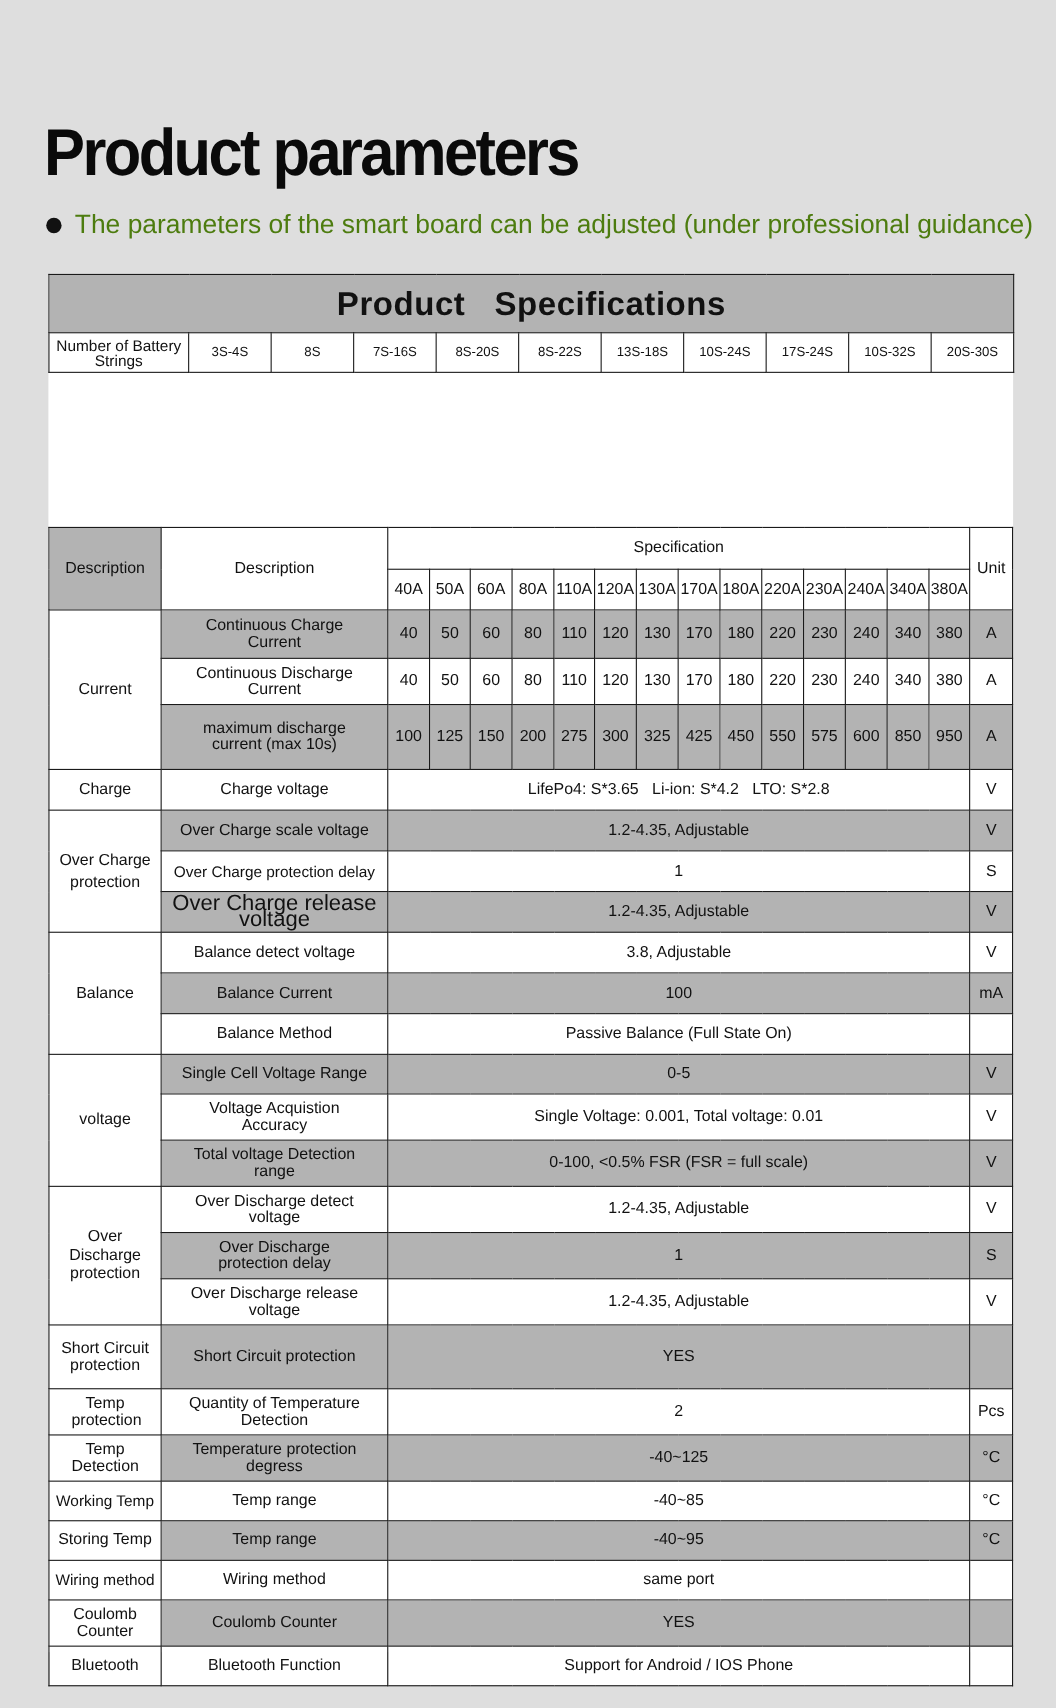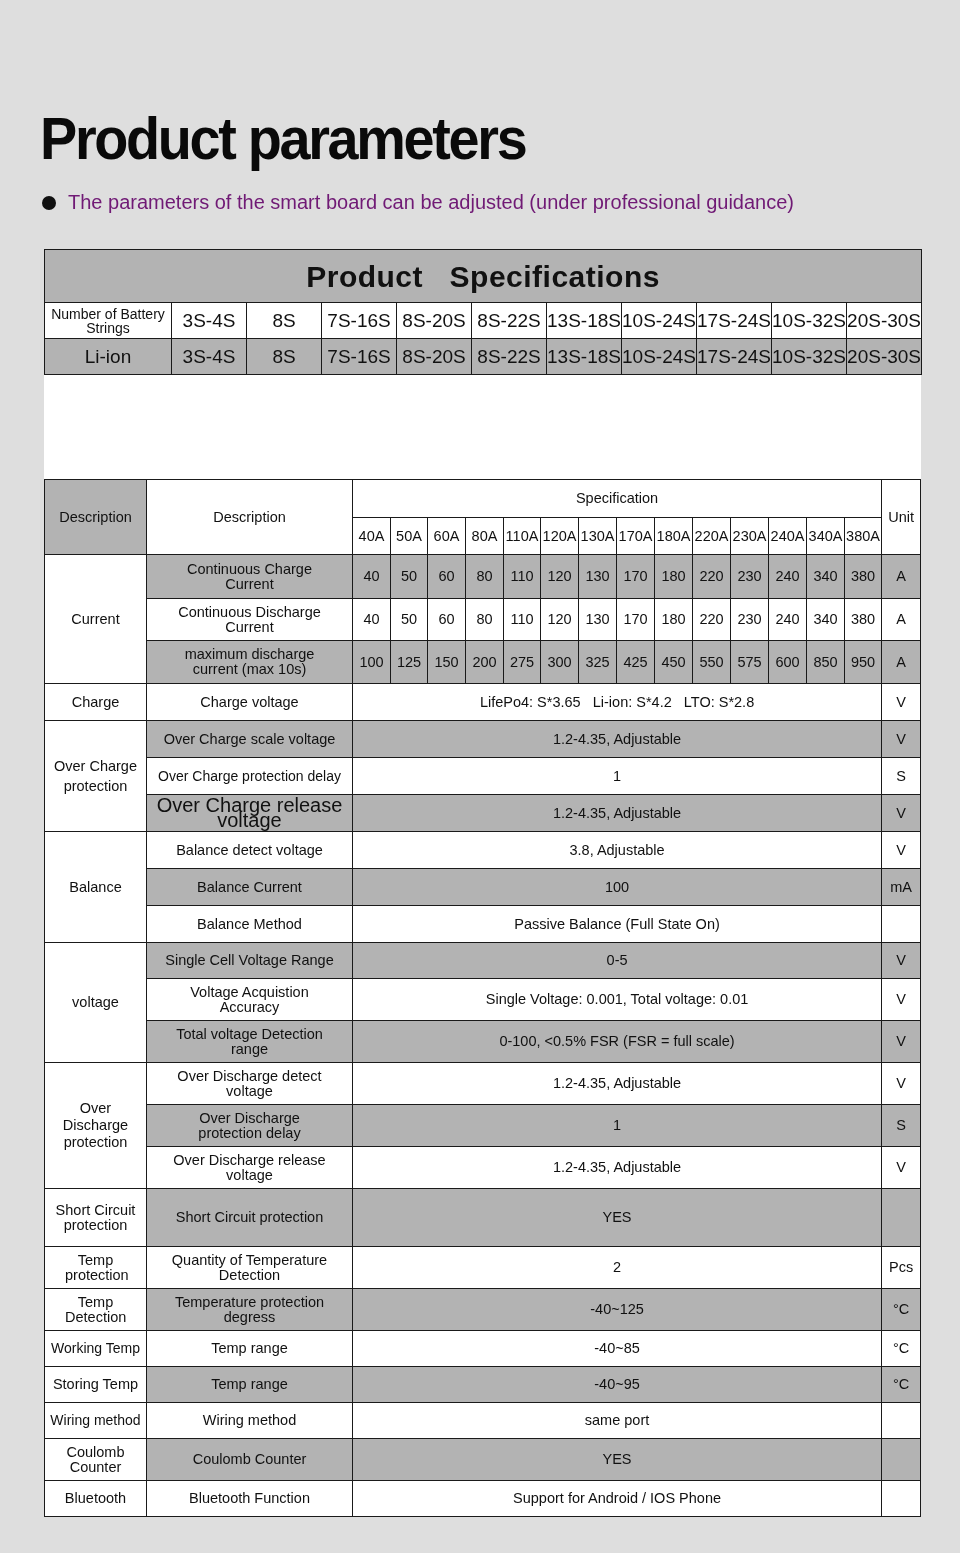--- a/index.html
+++ b/index.html
@@ -1,28 +1,28 @@
 <!DOCTYPE html>
 <html><head>
 <meta charset="utf-8">
 <style>
   * { box-sizing: border-box; margin: 0; padding: 0; }
   html, body { width: 960px; height: 1553px; background: #dedede; overflow: hidden; }
   body { font-family: "Liberation Sans", "DejaVu Sans", sans-serif; color: #111; position: relative; }
   .title { position: absolute; left: 40px; top: 104px; font-size: 60px; font-weight: bold; letter-spacing: -2.5px; color: #0a0a0a; transform: scaleX(0.93); transform-origin: left; white-space: nowrap; }
-  .subtitle { position: absolute; left: 42px; top: 191px; font-size: 20px; color: #701a75; display: flex; align-items: center; white-space: nowrap; }
+  .subtitle { position: absolute; left: 42px; top: 191px; font-size: 24px; color: #4d7c0f; display: flex; align-items: center; white-space: nowrap; }
   .bullet { width: 14px; height: 14px; border-radius: 50%; background: #111; margin-right: 12px; display: inline-block; }
   .panel { position: absolute; left: 44px; top: 249px; width: 877px; height: 1253px; background: #fff; }
   table { border-collapse: collapse; table-layout: fixed; position: absolute; left: 44px; }
   td, th { border: 1.6px solid #1a1a1a; text-align: center; vertical-align: middle; font-size: 14.5px; line-height: 15px; font-weight: normal; overflow: hidden; }
   .g { background: #b3b3b3; }
   .w { background: #fff; }
   #t1 { top: 249px; width: 877px; }
   #t1 .head { height: 53px; font-size: 30px; font-weight: bold; background: #b3b3b3; letter-spacing: 0.5px; }
-  #t1 td { height: 36px; font-size: 19px; }
+  #t1 td { height: 36px; font-size: 12px; }
   #t2 { top: 479px; width: 877px; }
   #t2 td { font-size: 14.5px; }
   .tight td { padding: 0; }
   .amp td { font-size: 14px; }
 </style>
 </head>
 <body>
 
 <div class="title">Product parameters</div>
 <div class="subtitle">
@@ -45,33 +45,20 @@
       <col style="width:75px">
       <col style="width:75px">
       <col style="width:75px">
   </colgroup>
   <tbody>
       <tr>
         <td colspan="11" class="head" style="white-space:pre">Product   Specifications</td>
       </tr>
   <tr class="w">
     <td style="font-size:14px;line-height:14px">Number of Battery Strings</td>
-    <td>3S-4S</td>
-    <td>8S</td>
-    <td>7S-16S</td>
-    <td>8S-20S</td>
-    <td>8S-22S</td>
-    <td>13S-18S</td>
-    <td>10S-24S</td>
-    <td>17S-24S</td>
-    <td>10S-32S</td>
-    <td>20S-30S</td>
-  </tr>
-  <tr class="g">
-    <td>Li-ion</td>
     <td>3S-4S</td>
     <td>8S</td>
     <td>7S-16S</td>
     <td>8S-20S</td>
     <td>8S-22S</td>
     <td>13S-18S</td>
     <td>10S-24S</td>
     <td>17S-24S</td>
     <td>10S-32S</td>
     <td>20S-30S</td>
@@ -153,21 +140,21 @@
     <td>130</td>
     <td>170</td>
     <td>180</td>
     <td>220</td>
     <td>230</td>
     <td>240</td>
     <td>340</td>
     <td>380</td>
     <td>A</td>
   </tr>
-  <tr style="height:43px" class="g tight">
+  <tr style="height:59px" class="g tight">
     <td style="padding:0 28px">maximum discharge current (max 10s)</td>
     <td>100</td>
     <td>125</td>
     <td>150</td>
     <td>200</td>
     <td>275</td>
     <td>300</td>
     <td>325</td>
     <td>425</td>
     <td>450</td>

